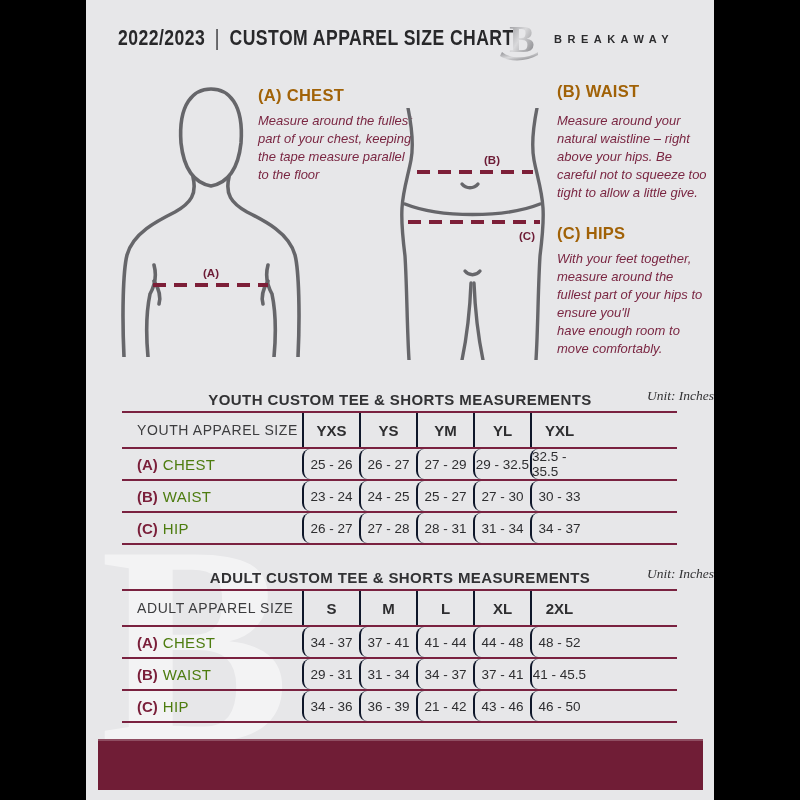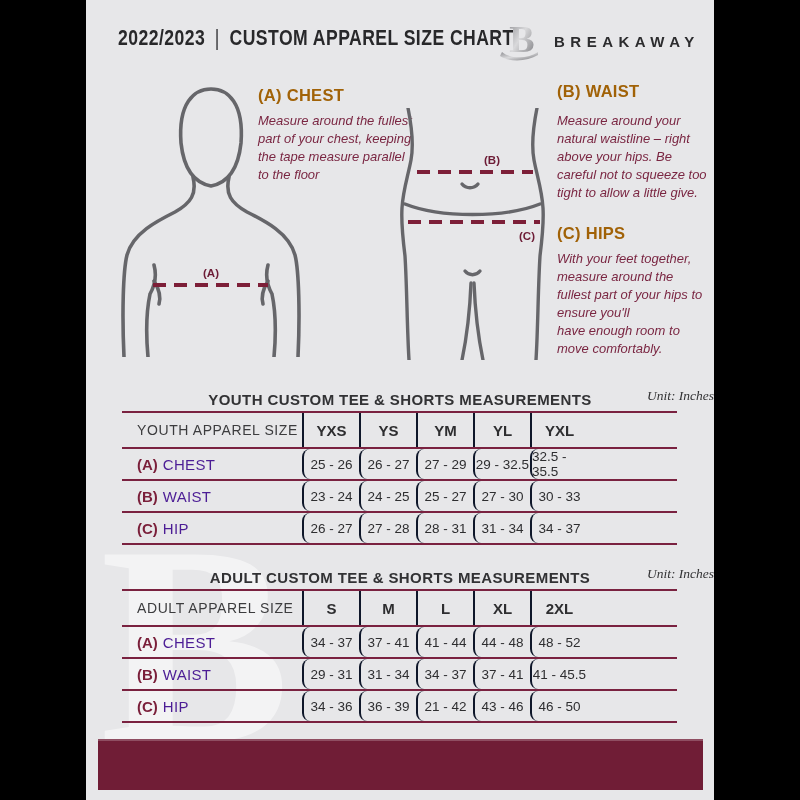--- a/index.html
+++ b/index.html
@@ -7,21 +7,21 @@
        font-family:"Liberation Sans",sans-serif;}
   .stage{position:absolute;left:0;top:0;width:800px;height:800px;background:#000;}
   .page{position:absolute;left:86px;top:0;width:628px;height:800px;background:#e7e7e9;overflow:hidden;}
 
   
   .hdr-title{position:absolute;left:32px;top:26px;display:flex;gap:11px;align-items:baseline;
              font-weight:800;font-size:20px;color:#28282a;letter-spacing:.5px;white-space:nowrap;
              transform:scale(.88,1.08);transform-origin:left top;}
   .hdr-title .pipe{font-weight:400;color:#3a3a3c;}
   .logo-svg{position:absolute;left:408px;top:14px;}
-  .brand{position:absolute;left:468px;top:33px;font-size:15px;font-weight:700;color:#2c2c2e;
+  .brand{position:absolute;left:468px;top:33px;font-size:11px;font-weight:700;color:#2c2c2e;
          letter-spacing:5.5px;white-space:nowrap;}
 
   
   .guide-head{position:absolute;font-size:16.5px;font-weight:800;color:#a16207;letter-spacing:.3px;}
   .guide-body{position:absolute;font-size:13px;font-style:italic;color:#7a2642;line-height:1.38;
               white-space:pre-line;}
   .fig{position:absolute;}
 
   
   .sec-title{position:absolute;left:0;width:628px;text-align:center;font-size:15px;font-weight:700;
@@ -33,21 +33,21 @@
   .trow{display:flex;align-items:stretch;}
   .trow + .trow{border-top:2px solid #7a2240;}
   .cell{display:flex;align-items:center;justify-content:center;box-sizing:border-box;}
   .label-cell{width:180px;justify-content:flex-start;padding-left:15px;}
   .data-cell{width:57px;border-left:2px solid #0f172a;}
   .thead .cell{height:34px;}
   .tbody-row .cell{height:30px;}
   .col-head{font-size:14px;color:#3c3c3e;letter-spacing:.6px;}
   .size-head{font-size:15px;font-weight:700;color:#2e2e30;}
   .row-key{color:#7a1f3a;font-weight:800;font-size:15px;margin-right:5px;}
-  .row-label{font-size:15px;color:#4c1d95;letter-spacing:.3px;}
+  .row-label{font-size:15px;color:#4d7c0f;letter-spacing:.3px;}
   .val{font-size:13.5px;color:#2e2e30;border-radius:8px;}
 
   .watermark{position:absolute;left:14px;top:531px;font-size:285px;line-height:.8;font-weight:700;
              color:rgba(255,255,255,.5);z-index:0;font-family:"Liberation Serif",serif;}
   .footer-bar{position:absolute;left:12px;top:739px;width:605px;height:51px;background:#701d36;
               box-shadow:inset 0 2px 0 rgba(255,255,255,.22);z-index:2;}
   .z1{z-index:1;}
 </style>
 </head>
 <body>

